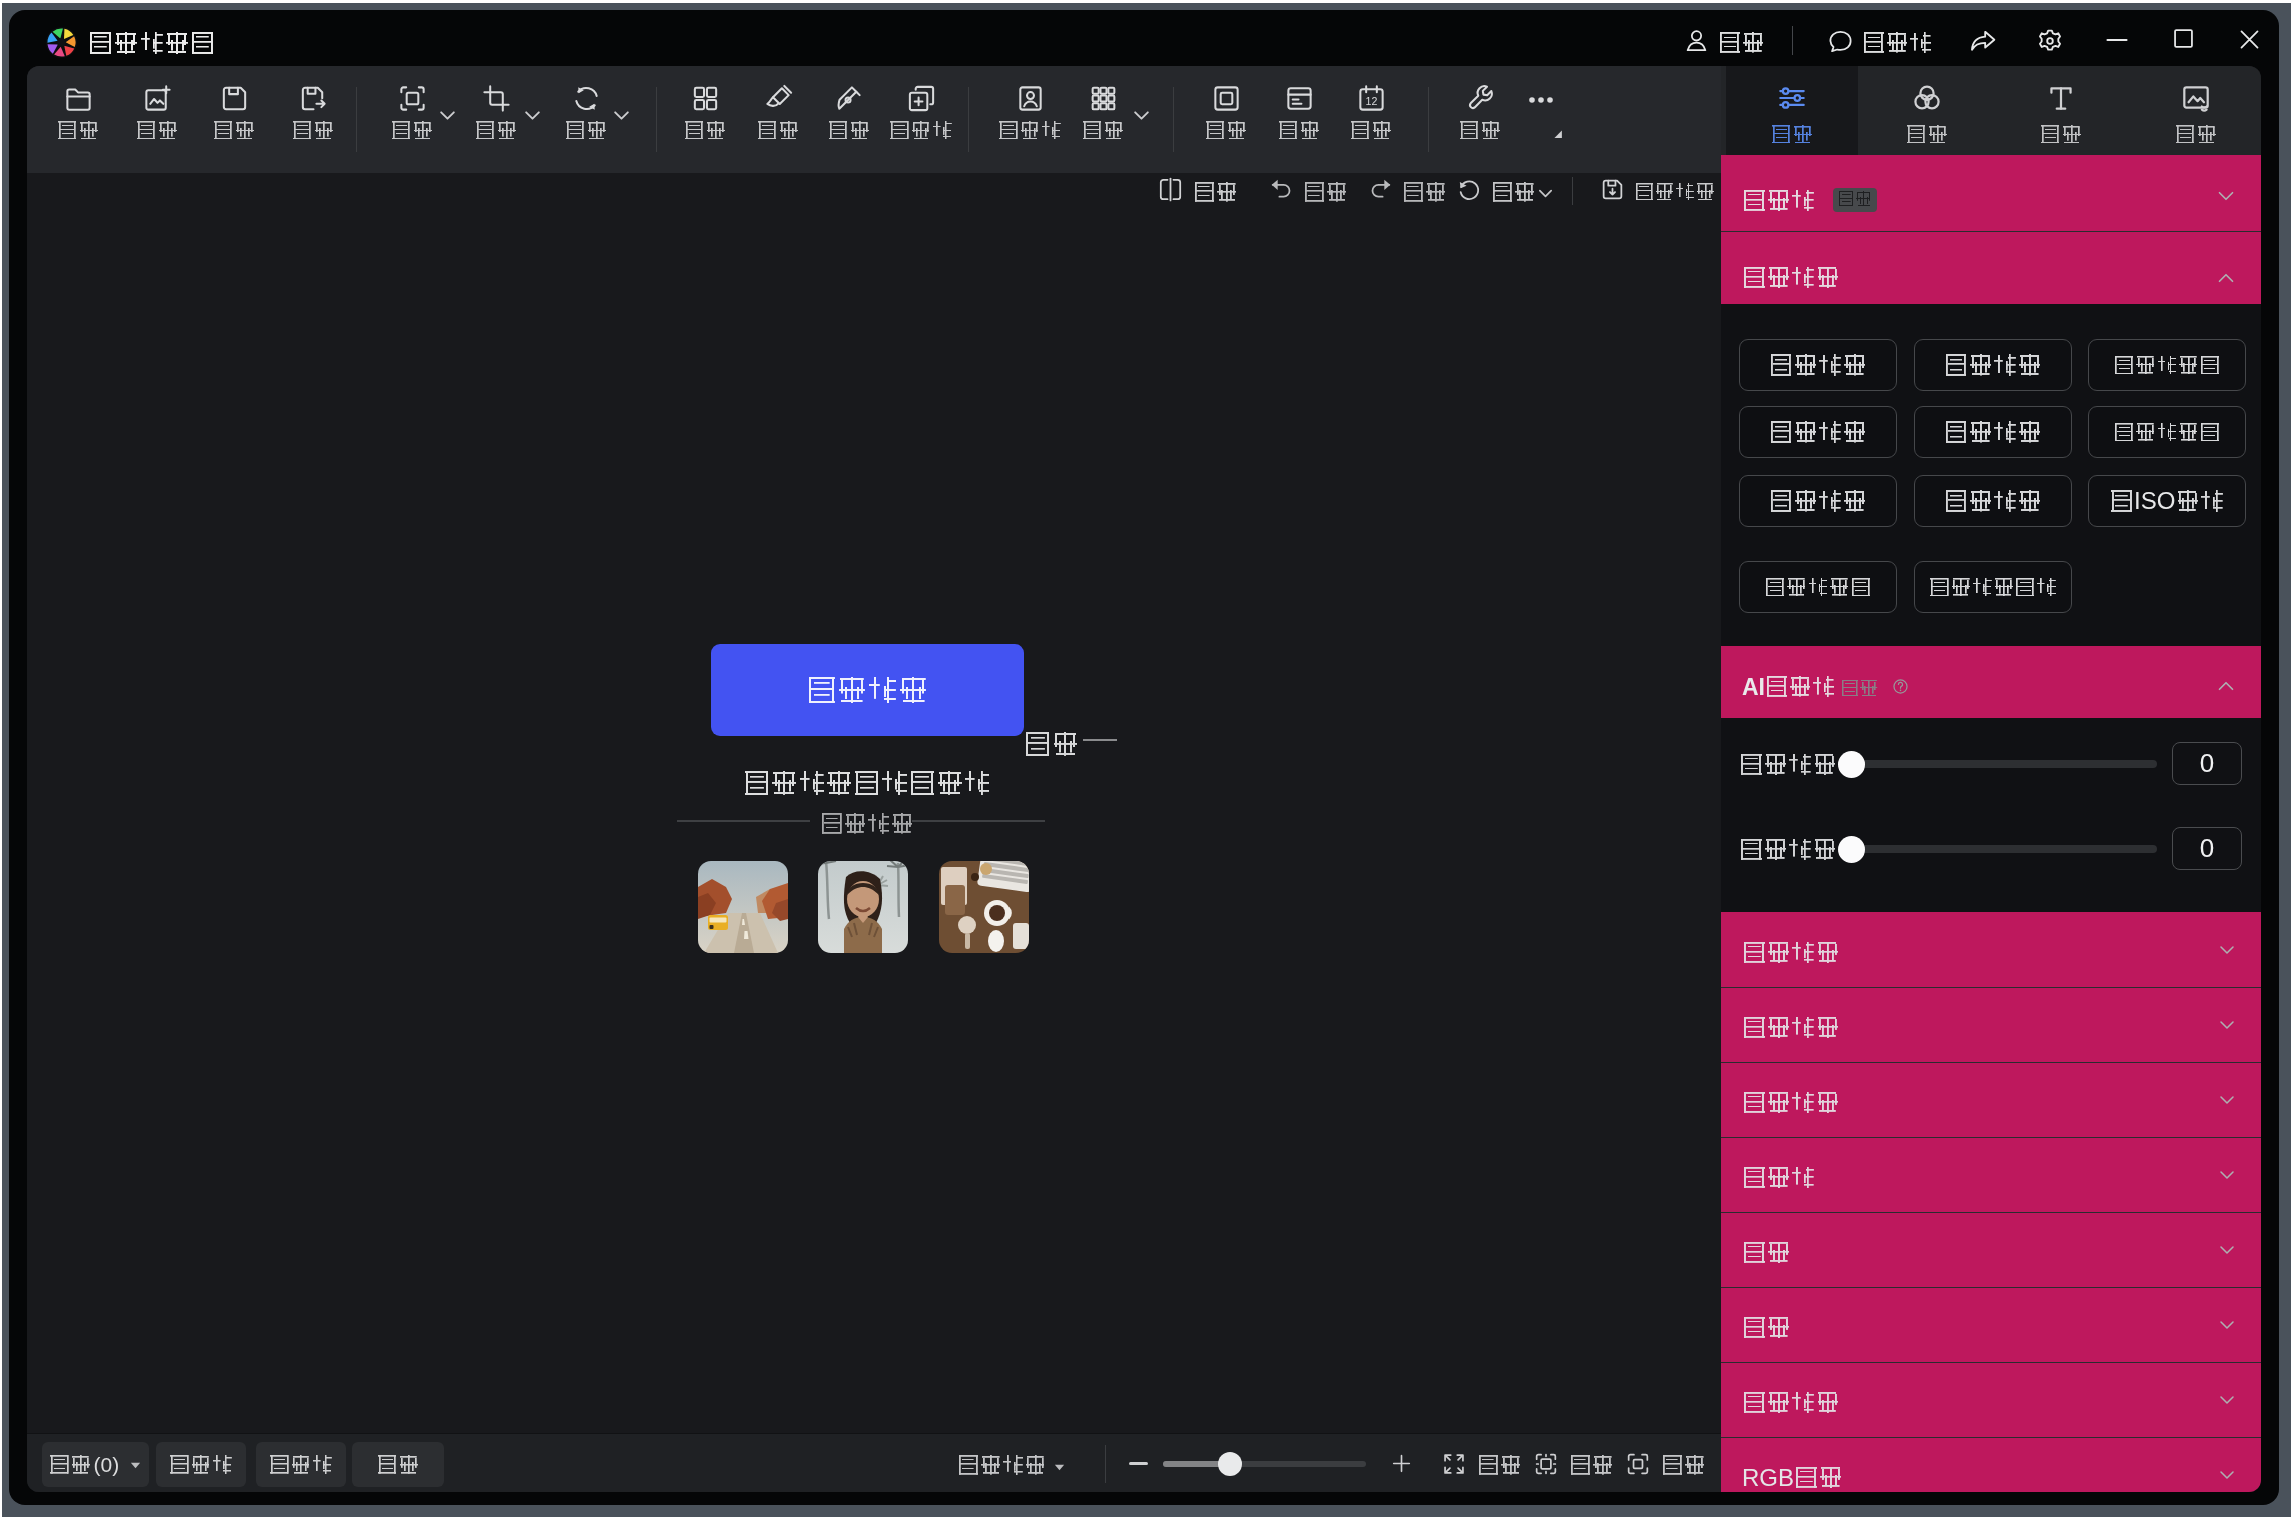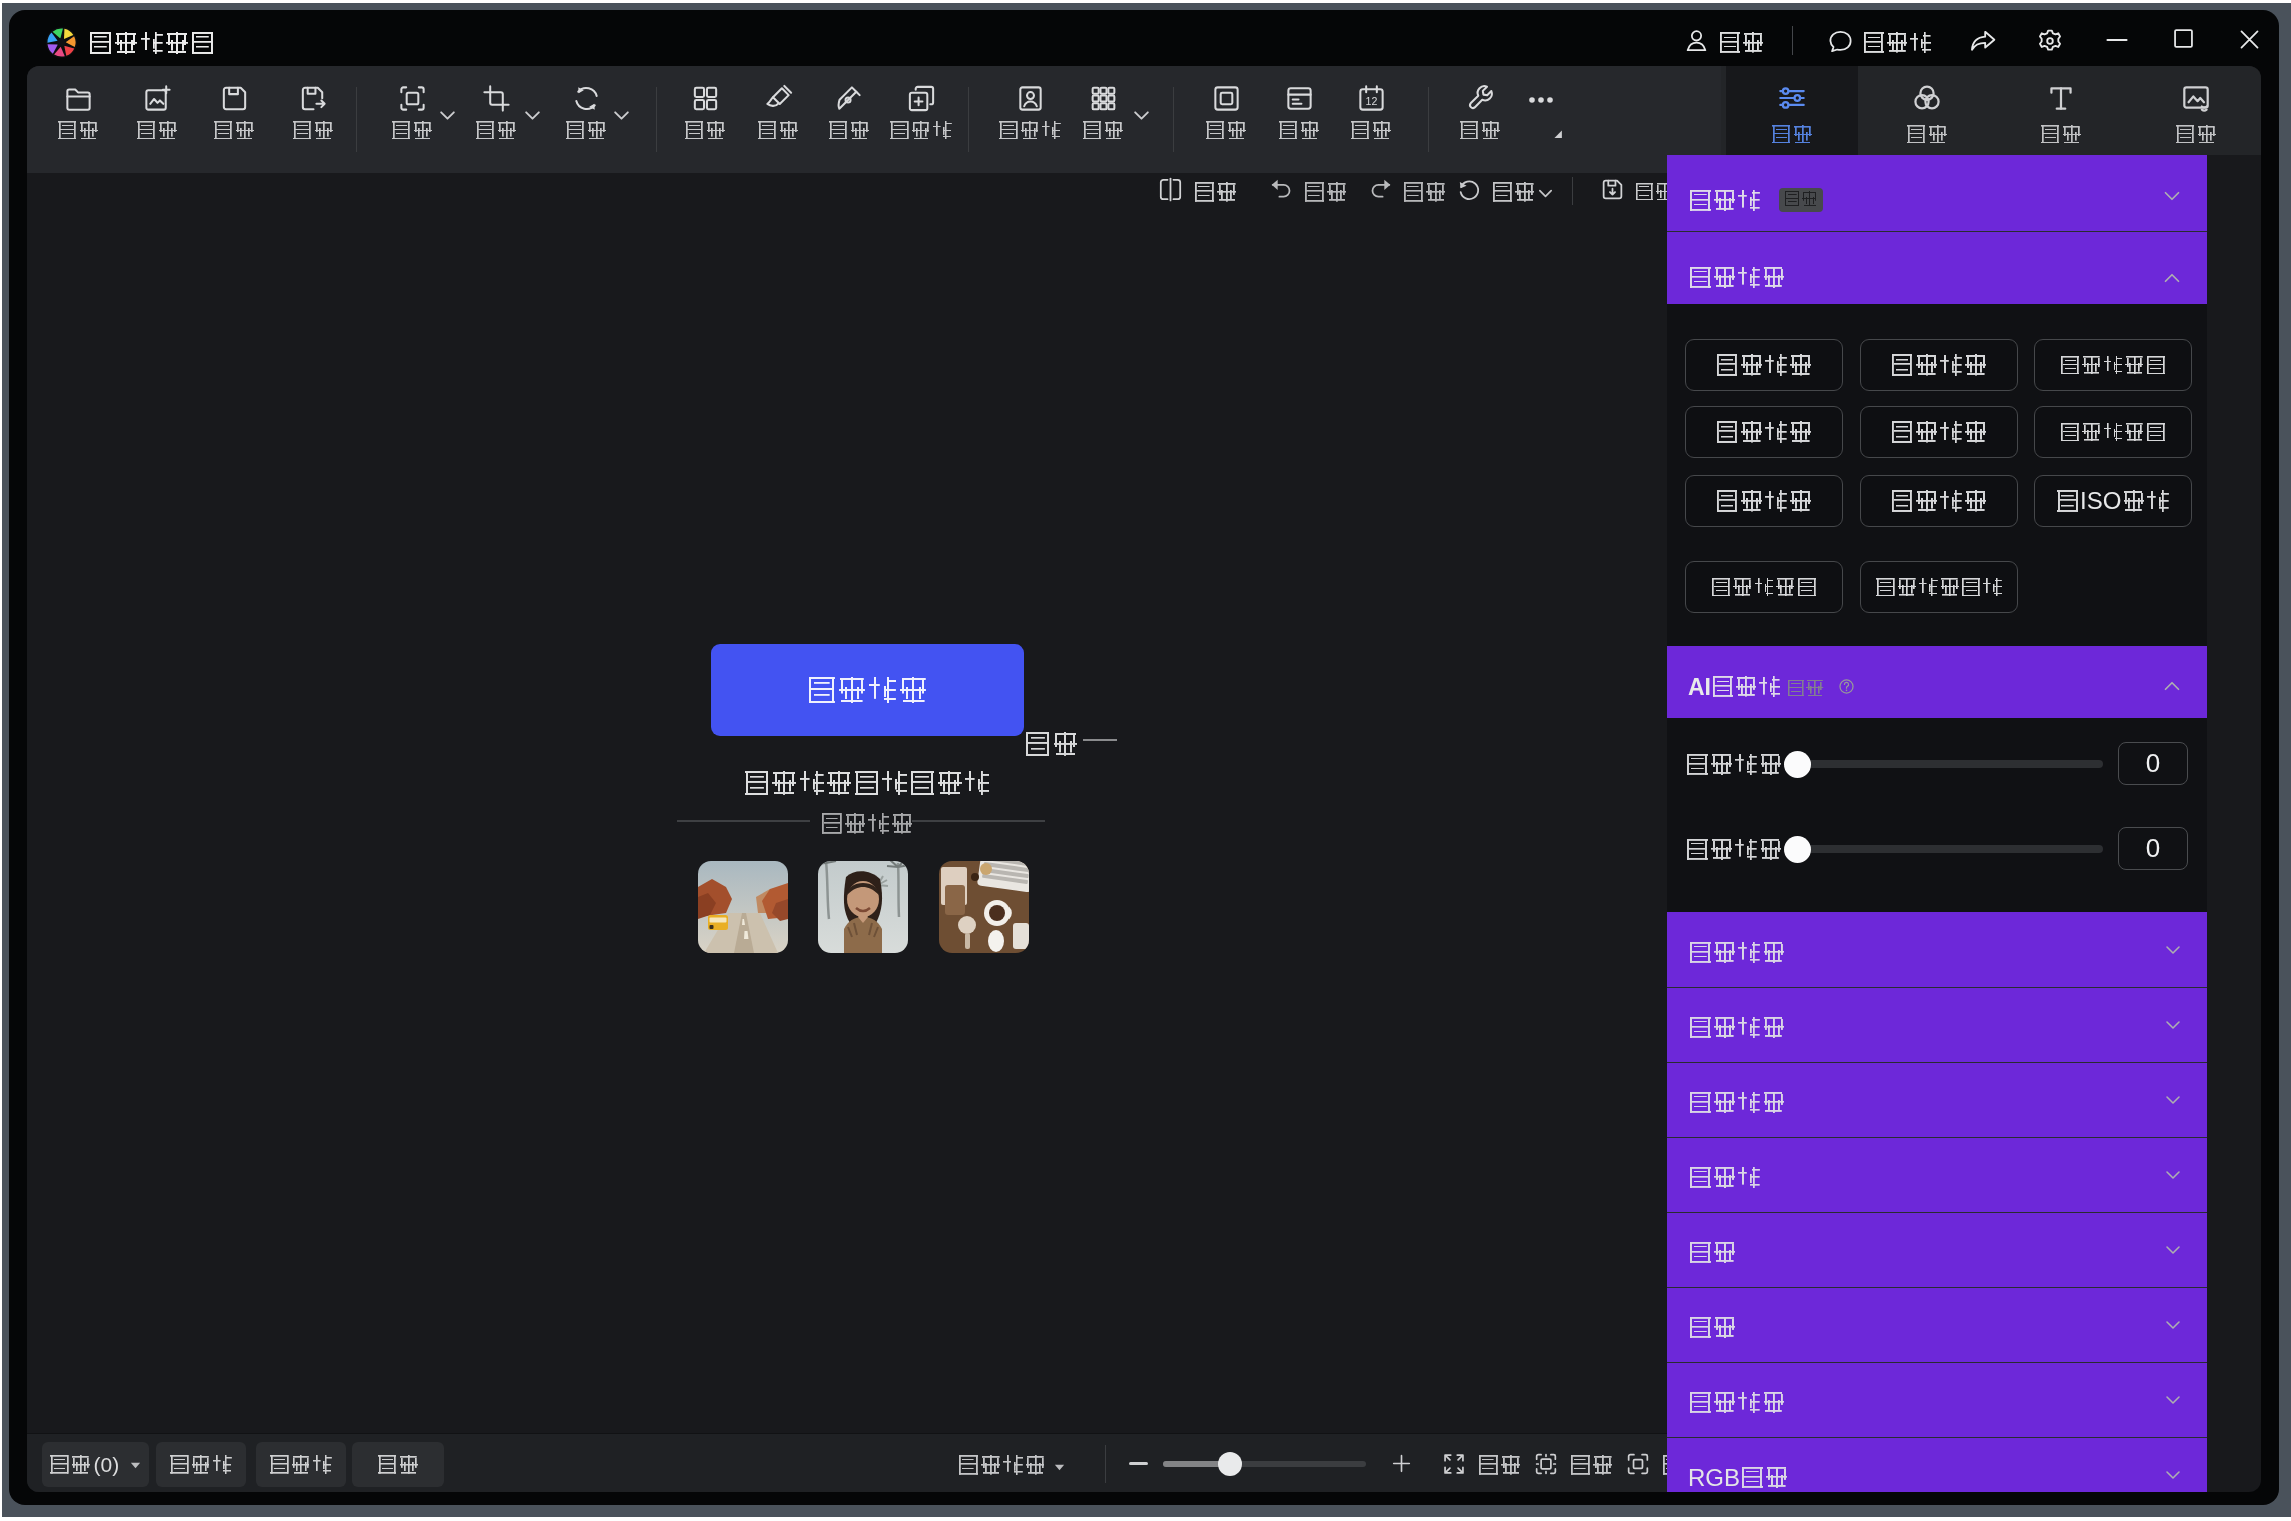--- a/index.html
+++ b/index.html
@@ -5,21 +5,21 @@
  font-family:"Liberation Sans",sans-serif;}
 #app{position:relative;width:2291px;height:1521px}
 .abs{position:absolute;white-space:nowrap}
 .slate{position:absolute;left:2px;top:3px;width:2289px;height:1514px;background:#4a525b}
 .win{position:absolute;left:9px;top:10px;width:2270px;height:1495px;background:#050607;border-radius:16px}
 .card{position:absolute;left:27px;top:66px;width:2234px;height:1426px;border-radius:12px;overflow:hidden;background:#18191c}
 .toolbar{position:absolute;left:0;top:0;width:1694px;height:107px;background:#26282c}
 .tabs{position:absolute;left:1694px;top:0;width:540px;height:89px;background:#232528}
 .canvas{position:absolute;left:0;top:107px;width:1694px;height:1326px;background:#18191c}
 .bbar{position:absolute;left:0;top:1367px;width:1694px;height:59px;background:#1f2124;border-top:1px solid #111214}
-.panel{position:absolute;left:1640px;top:89px;width:540px;height:1337px;background:#6d28d9}
+.panel{position:absolute;left:1694px;top:89px;width:540px;height:1337px;background:#be185d}
 .h{display:inline-block;width:.90em;height:.88em;margin:0 .06em;vertical-align:-.07em;opacity:.92;background:
  linear-gradient(currentColor,currentColor) 50% 0/96% 9% no-repeat,
  linear-gradient(currentColor,currentColor) 50% 46%/80% 8% no-repeat,
  linear-gradient(currentColor,currentColor) 50% 100%/96% 9% no-repeat,
  linear-gradient(currentColor,currentColor) 4% 50%/9% 100% no-repeat,
  linear-gradient(currentColor,currentColor) 96% 50%/9% 100% no-repeat,
  linear-gradient(currentColor,currentColor) 50% 72%/58% 7% no-repeat,
  linear-gradient(currentColor,currentColor) 50% 22%/58% 7% no-repeat}
 i.h:nth-of-type(2n){background:
  linear-gradient(currentColor,currentColor) 50% 4%/88% 9% no-repeat,

